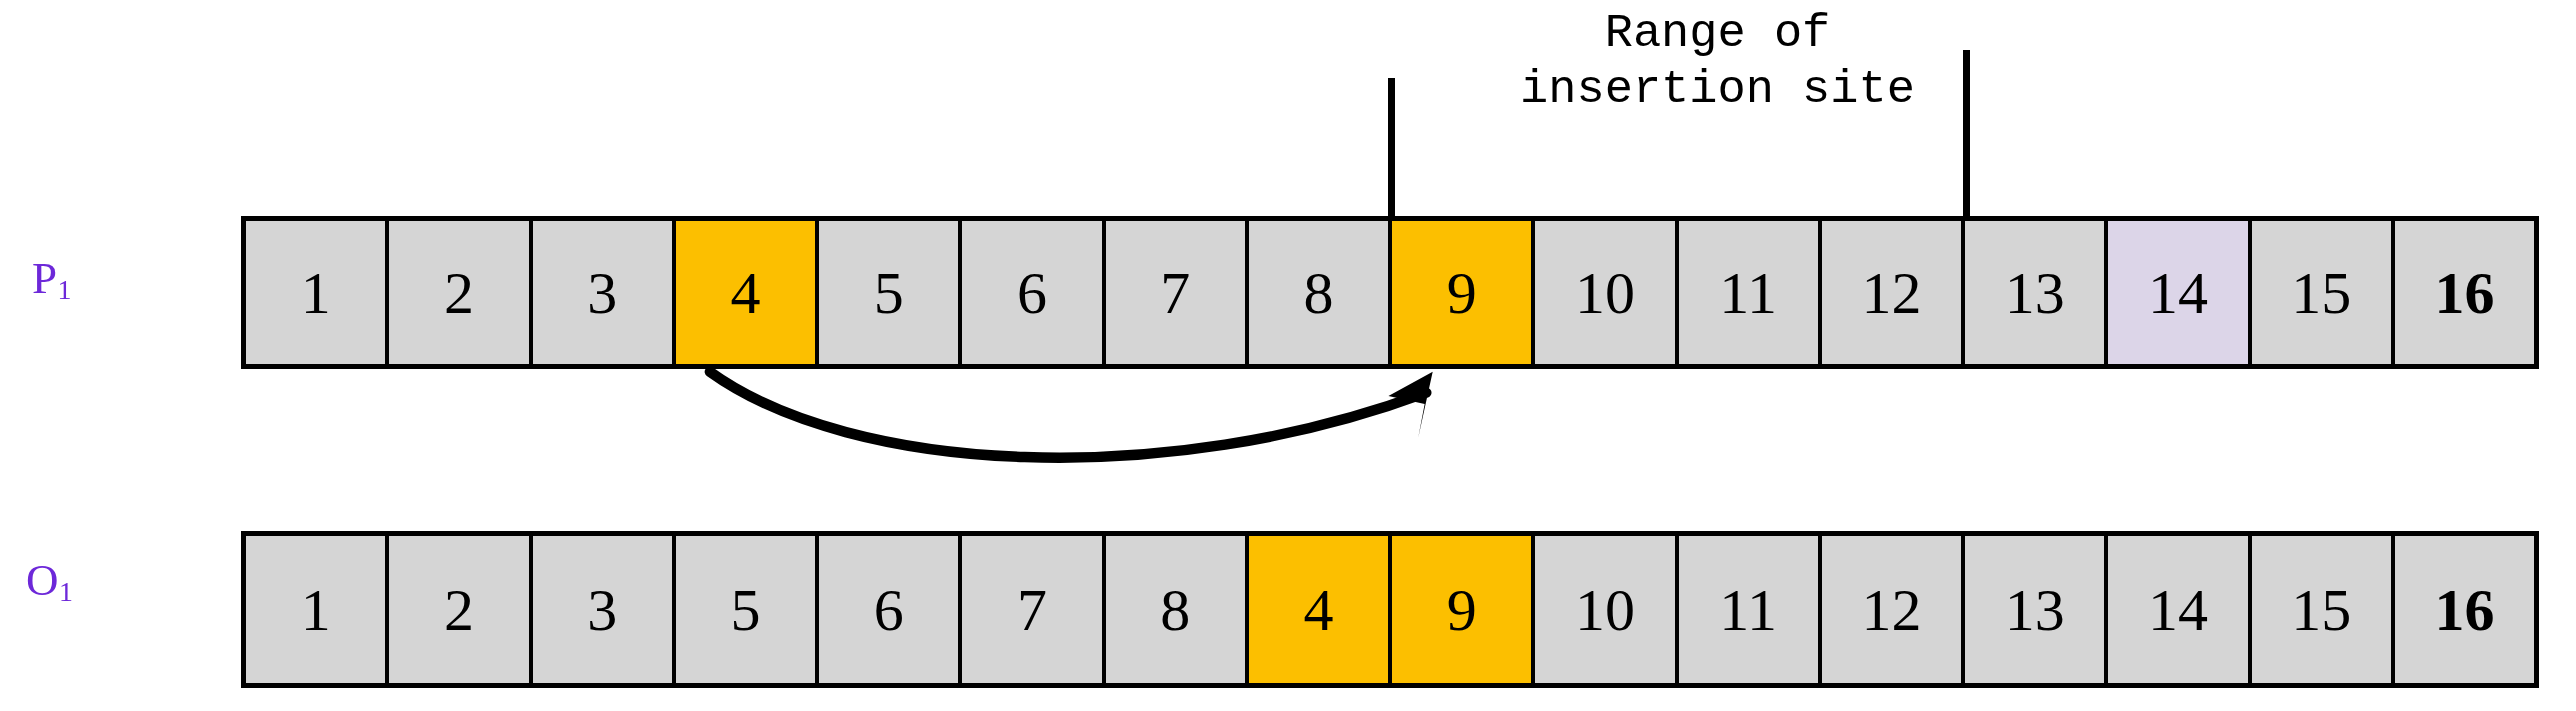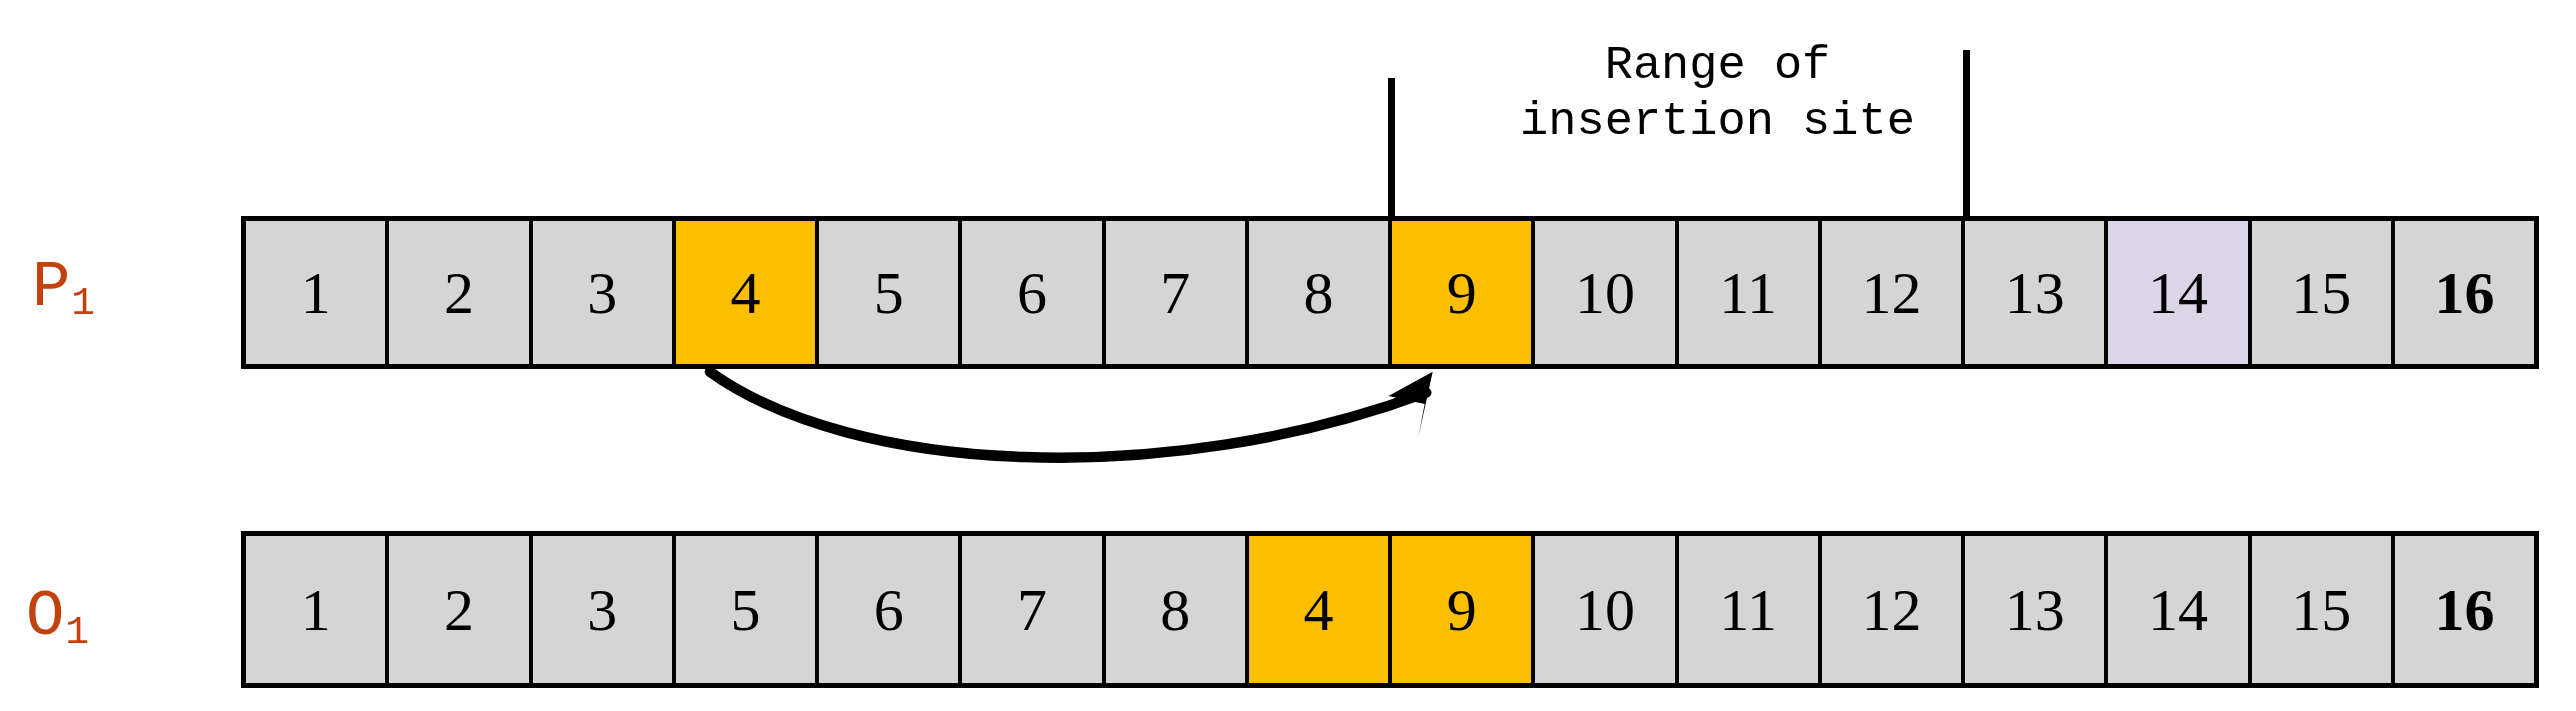--- a/index.html
+++ b/index.html
@@ -12,35 +12,35 @@
     width: 2576px;
     height: 712px;
     background: #ffffff;
     overflow: hidden;
     font-family: "Liberation Serif", "DejaVu Serif", serif;
   }
 
   
   .row-label {
     position: absolute;
-    font-family: Liberation Mono, monospace;
-    font-size: 64px;
-    color: #c2410c;
+    font-family: Liberation Serif, serif;
+    font-size: 45px;
+    color: #6d28d9;
     line-height: 1;
     white-space: nowrap;
   }
   .row-label sub {
     font-size: 0.62em;
     vertical-align: baseline;
     position: relative;
     top: 0.22em;
     left: 0.02em;
   }
   #label-p1 { left: 32px; top: 256px; }
-  #label-o1 { left: 26px; top: 585px; }
+  #label-o1 { left: 26px; top: 558px; }
 
   
   .seq-row {
     position: absolute;
     display: flex;
     box-sizing: border-box;
     border: 5.6px solid #000000;
     background: #000000;
   }
   #row-p1 { left: 241px; top: 216px; width: 2298px; height: 153px; }
@@ -78,21 +78,20 @@
     position: absolute;
     left: 1492px;
     top: 6.4px;
     width: 451px;
     text-align: center;
     font-family: "Liberation Mono", "DejaVu Sans Mono", monospace;
     font-size: 47px;
     line-height: 1.18;
     color: #000000;
     white-space: pre-line;
-    margin-top: 32px;
   }
 
   
   #move-arrow {
     position: absolute;
     left: 668px;
     top: 354px;
     width: 813px;
     height: 145px;
     pointer-events: none;

